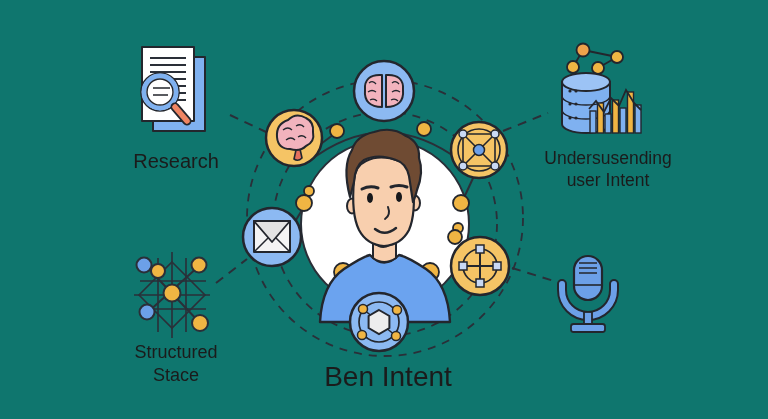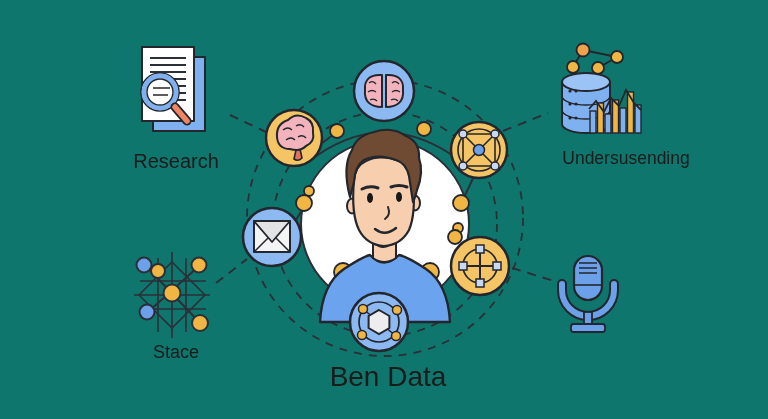--- a/index.html
+++ b/index.html
@@ -1,21 +1,21 @@
 <!DOCTYPE html>
 <html><head>
 <meta charset="utf-8">
 <style>
   html,body{margin:0;padding:0;background:#fff;}
   #stage{position:relative;width:768px;height:419px;background:#0f766e;overflow:hidden;
          font-family:"Liberation Sans", sans-serif;}
   #art{position:absolute;left:0;top:0;}
   .lbl{position:absolute;text-align:center;color:#1b1b1b;}
   .lbl-research{left:101px;top:150px;width:150px;font-size:20px;}
-  .lbl-underst{left:534px;top:147px;width:184px;font-size:17.5px;line-height:22px;}
+  .lbl-underst{left:516px;top:147px;width:184px;font-size:17.5px;line-height:22px;}
   .lbl-struct{left:111px;top:341px;width:130px;font-size:18px;line-height:23px;}
   .lbl-voice{left:529px;top:343px;width:160px;font-size:18px;}
   .lbl-name{left:288px;top:361px;width:200px;font-size:28px;}
 </style>
 </head>
 <body>
 
 <div id="stage">
 
 <svg id="art" width="768" height="419" viewBox="0 0 768 419">
@@ -214,21 +214,23 @@
     <g fill="none" stroke-width="1.3">
       <path d="M579,263 H597 M579,268 H597 M579,273 H597"></path>
     </g>
   </g>
 </svg>
 
   <div class="lbl lbl-research">Research</div>
 
   <div class="lbl lbl-underst">
     <div>Undersusending</div>
+    <div>user Intent</div>
   </div>
 
   <div class="lbl lbl-struct">
+    <div>Structured</div>
     <div>Stace</div>
   </div>
 
 
-  <div class="lbl lbl-name">Ben Data</div>
+  <div class="lbl lbl-name">Ben Intent</div>
 </div>
 
 </body></html>

